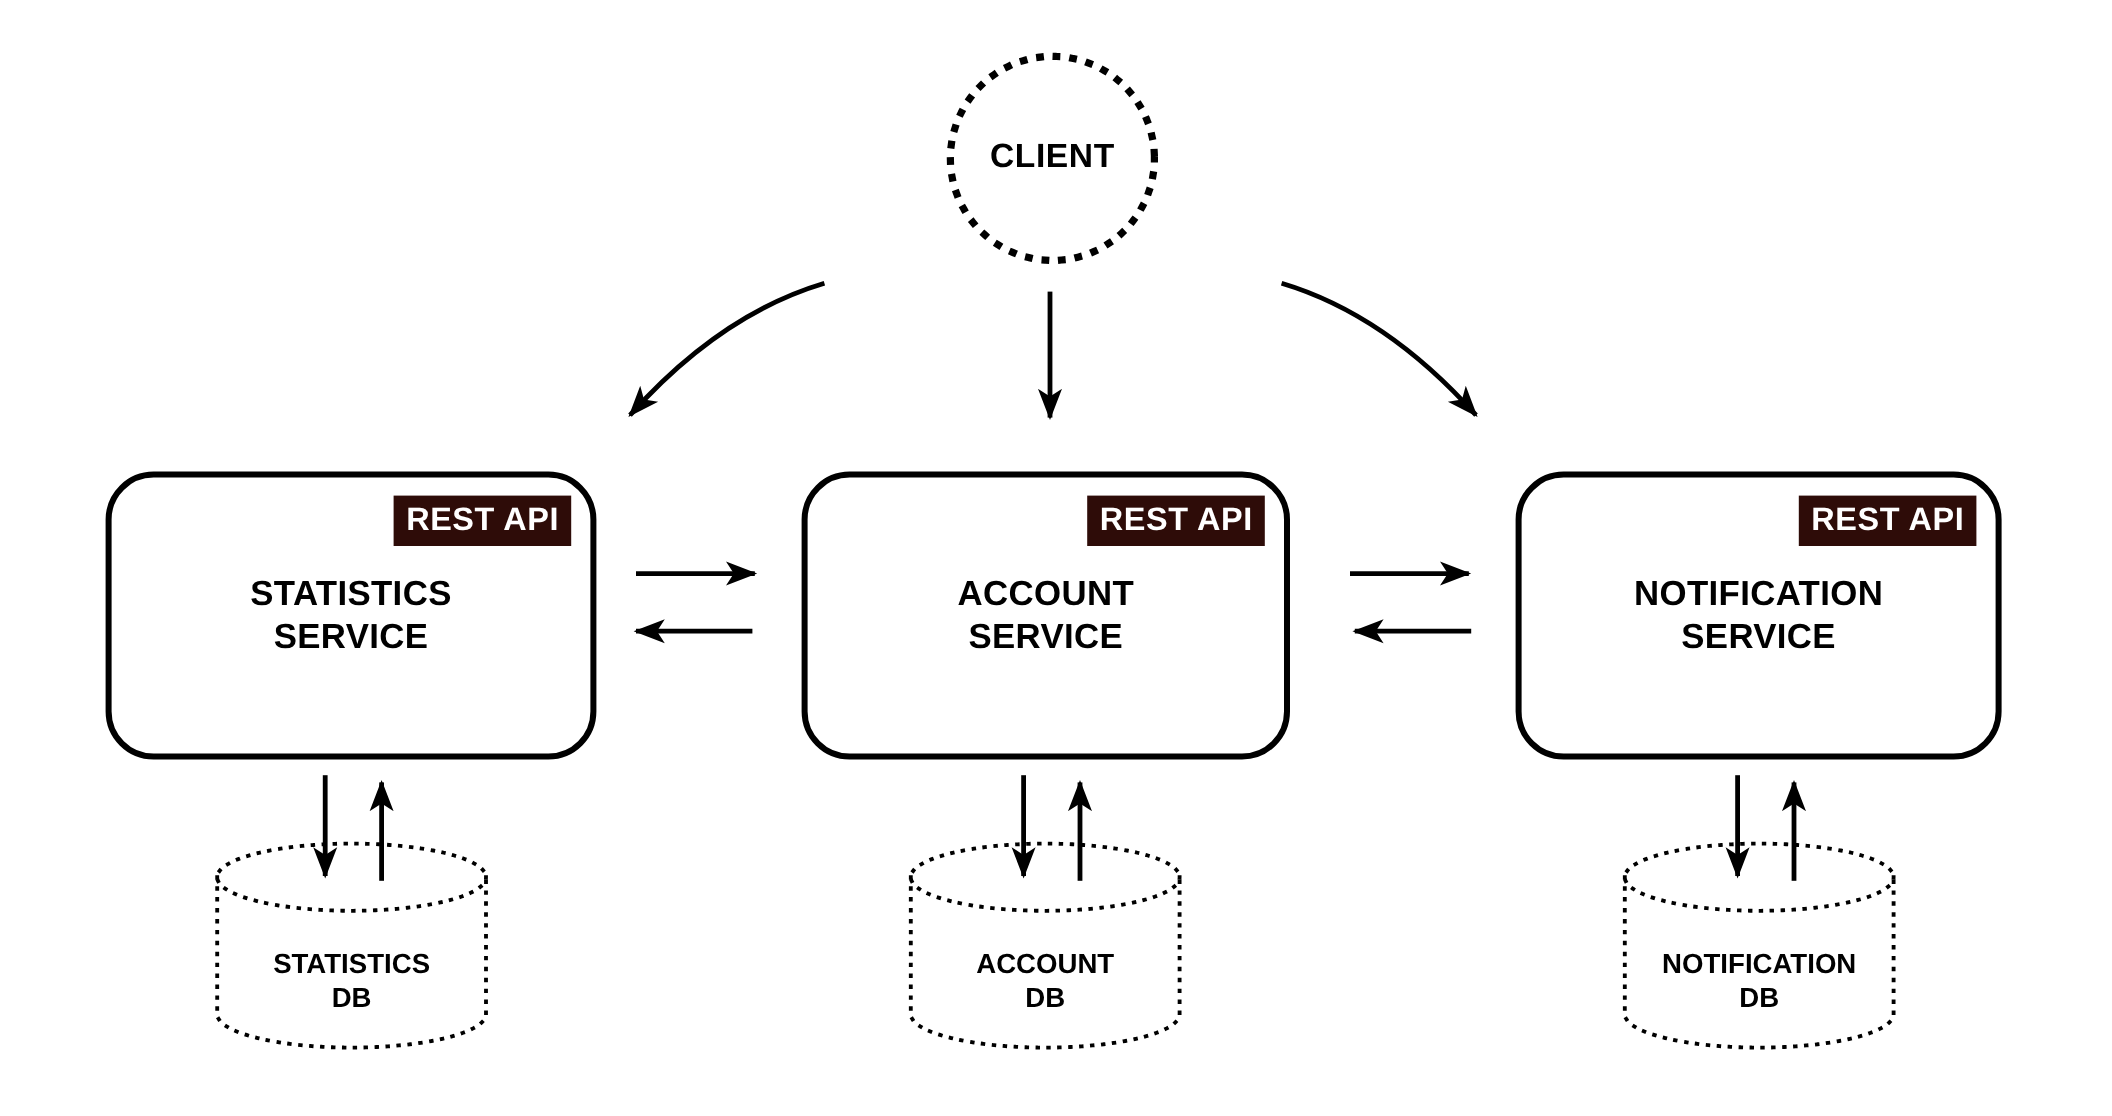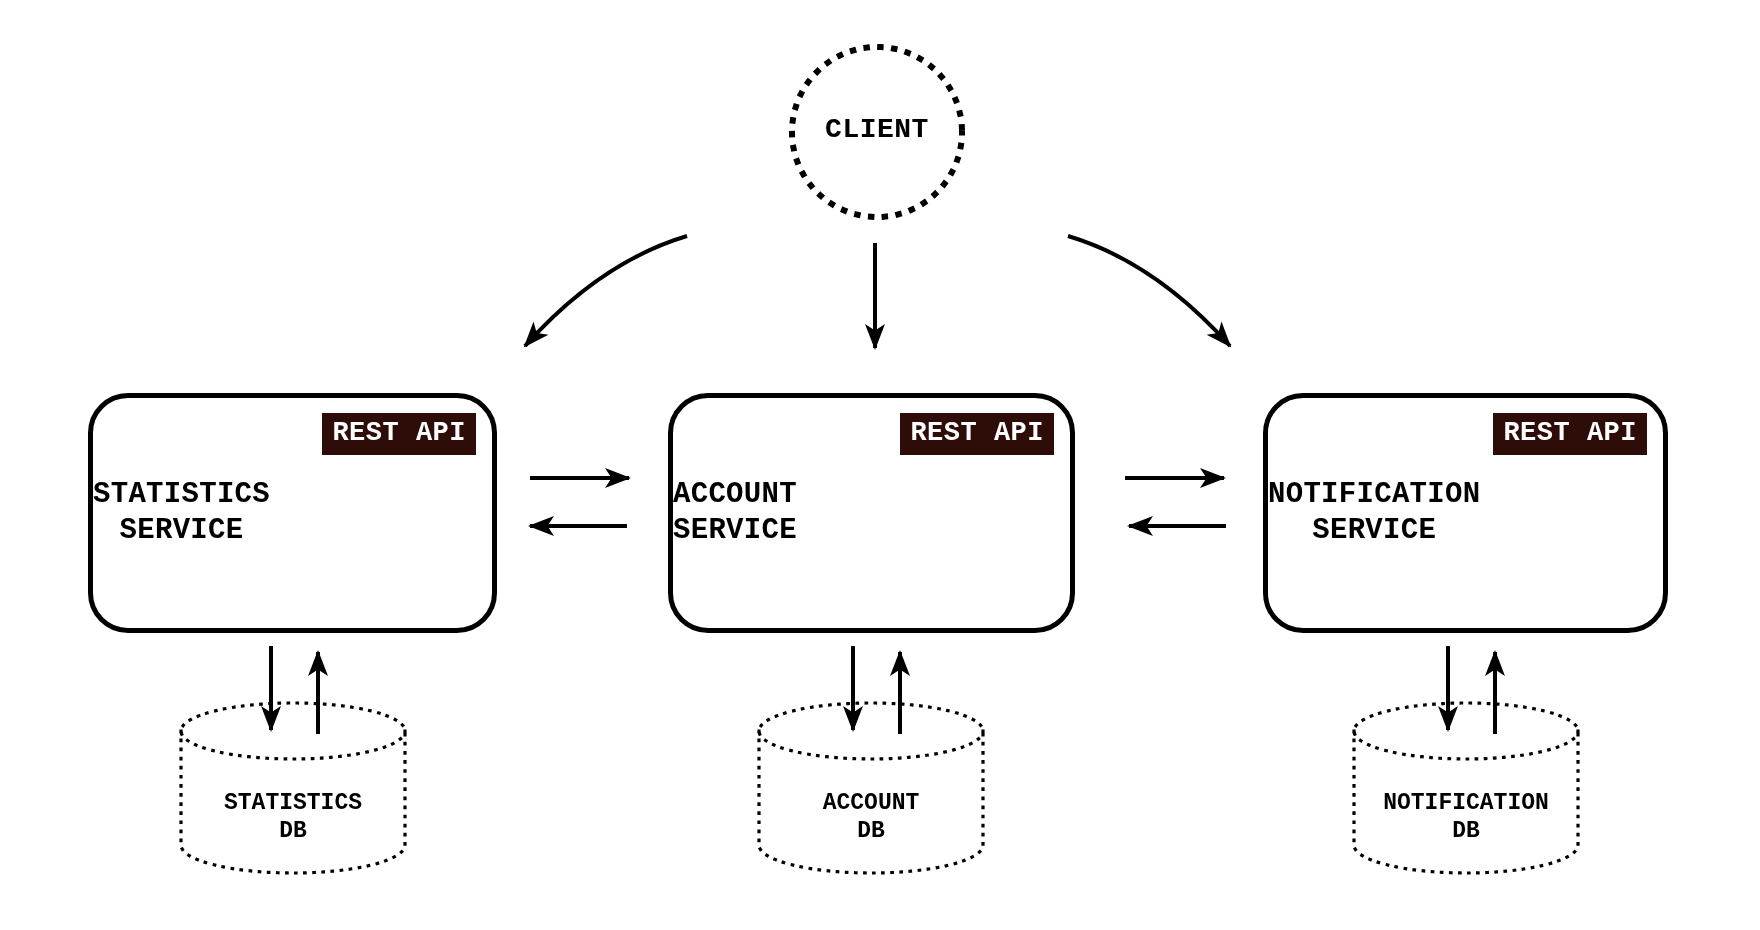--- a/index.html
+++ b/index.html
@@ -5,21 +5,21 @@
   html, body {
     margin: 0;
     padding: 0;
     background: #ffffff;
   }
   #canvas {
     position: relative;
     width: 1760px;
     height: 930px;
     background: var(--bg, #ffffff);
-    font-family: Liberation Mono, monospace;
+    font-family: Liberation Sans, sans-serif;
     color: #000000;
     overflow: hidden;
   }
   #connector-layer {
     position: absolute;
     left: 0;
     top: 0;
   }
   .client-label {
     position: absolute;
@@ -34,20 +34,21 @@
   .service-box {
     position: absolute;
     top: 393px;
     height: 240px;
     box-sizing: border-box;
     border: 5px solid #000000;
     border-radius: 40px;
     background: #ffffff;
     display: flex;
     align-items: center;
+    justify-content: center;
   }
   .service-box.box-statistics   { left: 88px;   width: 409px; }
   .service-box.box-account      { left: 668px;  width: 407px; }
   .service-box.box-notification { left: 1263px; width: 405px; }
   .rest-api-badge {
     position: absolute;
     top: 15px;
     right: 16px;
     background: var(--badge-bg, #2e0c08);
     color: var(--badge-text, #ffffff);

